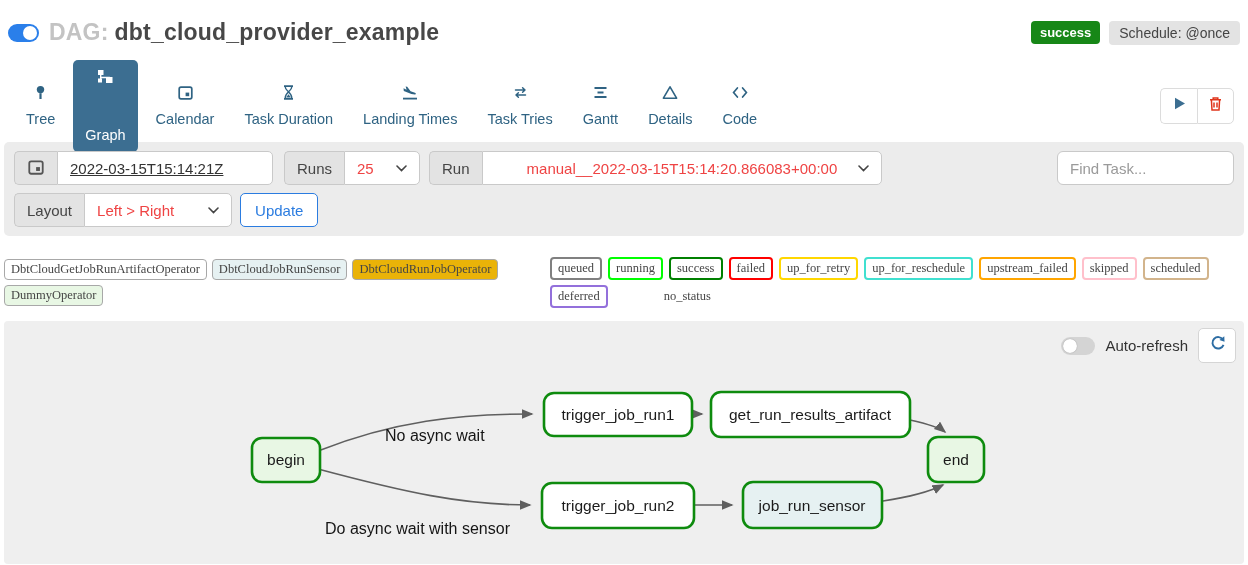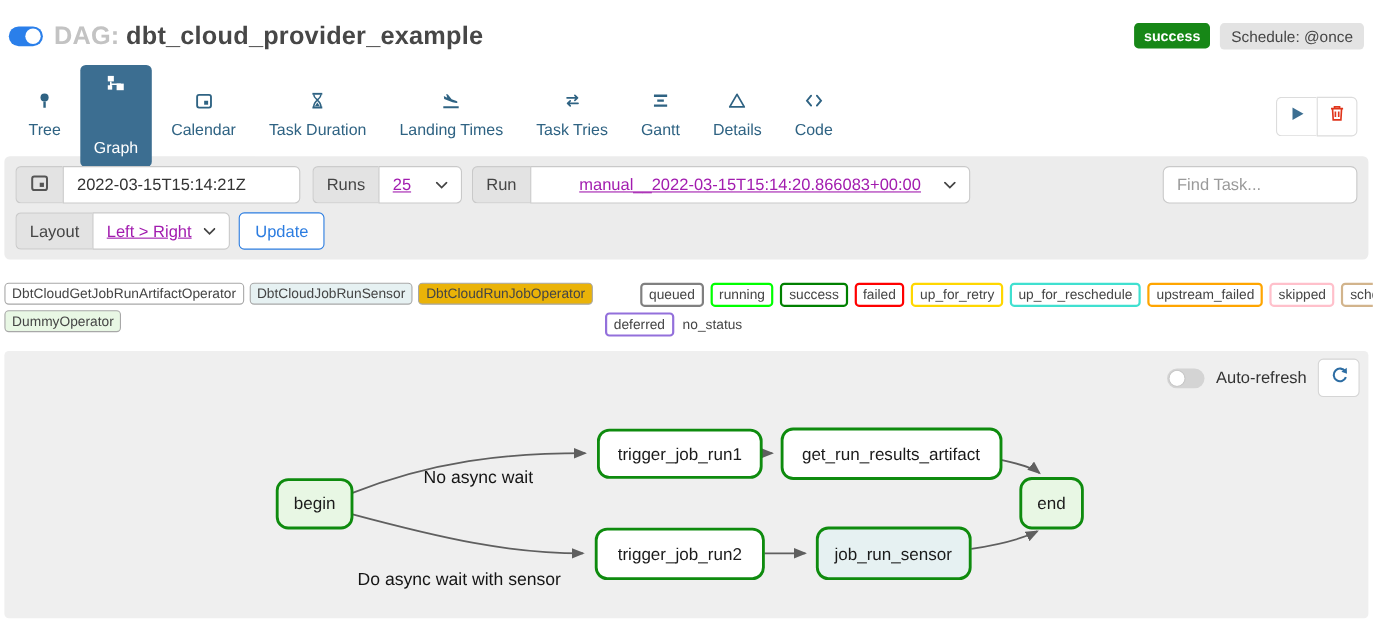--- a/index.html
+++ b/index.html
@@ -34,41 +34,41 @@
   .icon-btn:last-child { border-radius:0 5px 5px 0; }
   
   .filter-panel { margin:18px 4px 0 4px; background:#ececec; border-radius:5px; padding:9px 10px; }
   .frow { display:flex; align-items:center; }
   .frow + .frow { margin-top:8px; }
   .igroup { display:flex; align-items:stretch; height:34px; }
   .igroup .ilabel { background:#e3e3e3; border:1px solid #c9c9c9; border-right:none; display:flex;
                     align-items:center; padding:0 12px; font-size:15px; color:#454545;
                     border-radius:5px 0 0 5px; white-space:nowrap; }
   .igroup .ival { background:#fff; border:1px solid #c9c9c9; border-radius:0 5px 5px 0; display:flex;
-                  align-items:center; padding:0 12px; font-size:15px; color:#a21caf;text-decoration:underline; }
+                  align-items:center; padding:0 12px; font-size:15px; color:#ef4444; }
   .sel { display:flex; align-items:center; gap:10px; cursor:pointer; }
   .sel .chev { display:flex; }
   input.text { border:1px solid #c9c9c9; background:#fff; font-size:15px; color:#333;
                font-family:"Liberation Sans",sans-serif; padding:0 12px; outline:none; }
-  .date-input { width:216px; border-radius:0 5px 5px 0; height:34px; }
+  .date-input { width:216px; border-radius:0 5px 5px 0; height:34px;text-decoration:underline; }
   .find-input { margin-left:auto; width:177px; height:34px; border-radius:6px; border-color:#d0d0d0; }
   .find-input::placeholder { color:#9a9a9a; }
   .btn-update { margin-left:8px; height:34px; padding:0 14px; background:#fff; border:1.5px solid #2b7ce0;
                 color:#2b7ce0; font-size:15px; border-radius:5px; cursor:pointer;
                 font-family:"Liberation Sans",sans-serif; }
   .gap8 { width:9px; } .gap10 { width:11px; }
   
-  .legend { display:flex; margin:21px 4px 0 4px; align-items:flex-start; }
+  .legend { display:flex; margin:21px 4px 0 4px; align-items:center;font-family:Liberation Serif, serif; }
   .legend-ops { width:546px; flex:0 0 auto; display:flex; flex-wrap:wrap; gap:5px; }
   .legend-states { flex:1; display:flex; flex-direction:column; gap:5px; }
   .lrow { display:flex; gap:6px; align-items:center; }
   .lbadge { border:1.5px solid #a8a8a8; border-radius:4px; background:#fff; padding:2px 6px;
             font-size:12.5px; color:#454545; white-space:nowrap; }
   .lbadge.state { border-width:2px; padding:2px 6px; }
-  .plain { font-size:12.5px; color:#454545; padding:2px 2px; }
+  .plain { font-size:12.5px; color:#454545; padding:2px 2px;margin-left:48px; }
   
   .graph-panel { margin:13px 4px 0 4px; height:243px; background:#efefef; border-radius:4px; position:relative; }
   .graph-controls { position:absolute; top:7px; right:8px; display:flex; align-items:center; gap:10px; z-index:2; }
   .autorefresh-label { font-size:15px; color:#333; }
   .refresh-btn { width:38px; height:35px; background:#fff; border:1px solid #d5d5d5; border-radius:5px;
                  display:flex; align-items:center; justify-content:center; cursor:pointer; }
   .graph-svg { position:absolute; left:0; top:0; }
   .node-label { font-size:15.5px; font-weight:500; fill:#1b1b1b; font-family:"Liberation Sans",sans-serif; }
   .edge-label { font-size:16px; fill:#151515; font-family:"Liberation Sans",sans-serif; }
   .edge { fill:none; stroke-width:1.6; }
@@ -225,21 +225,21 @@
               <path d="M1 1 L5.5 5.5 L10 1" stroke="#444" stroke-width="1.6" fill="none" stroke-linecap="round"></path>
             </svg>
         </span>
       </span>
     </div>
     <input class="text find-input" placeholder="Find Task..." style="">
   </div>
   <div class="frow">
     <div class="igroup">
       <span class="ilabel">Layout</span>
-      <span class="ival sel" style="width:125px; justify-content:space-between;">
+      <span class="ival sel" style="width:148px; justify-content:space-between;">
         <span>Left &gt; Right</span>
         <span class="chev">
           <svg width="11" height="7" viewBox="0 0 11 7">
               <path d="M1 1 L5.5 5.5 L10 1" stroke="#444" stroke-width="1.6" fill="none" stroke-linecap="round"></path>
             </svg>
         </span>
       </span>
     </div>
     <button class="btn-update" style="border-color: rgb(43, 124, 224); color: rgb(43, 124, 224);">Update</button>
   </div>
@@ -247,21 +247,21 @@
 
 <div class="legend">
   <div class="legend-ops">
     <span class="lbadge" style="background-color: rgb(255, 255, 255);">DbtCloudGetJobRunArtifactOperator</span>
     <span class="lbadge" style="background-color: rgb(230, 241, 242);">DbtCloudJobRunSensor</span>
     <span class="lbadge" style="background-color: #eab308;">DbtCloudRunJobOperator</span>
     <span class="lbadge" style="background-color: rgb(232, 247, 228);">DummyOperator</span>
   </div>
   <div class="legend-states">
     <div class="lrow">
-      <span class="lbadge state" style="border-color: rgb(128, 128, 128); margin-left: 32px;">queued</span>
+      <span class="lbadge state" style="border-color: rgb(128, 128, 128);">queued</span>
       <span class="lbadge state" style="border-color: rgb(0, 255, 0);">running</span>
       <span class="lbadge state" style="border-color: rgb(0, 128, 0);">success</span>
       <span class="lbadge state" style="border-color: rgb(255, 0, 0);">failed</span>
       <span class="lbadge state" style="border-color: rgb(255, 215, 0);">up_for_retry</span>
       <span class="lbadge state" style="border-color: rgb(64, 224, 208);">up_for_reschedule</span>
       <span class="lbadge state" style="border-color: rgb(255, 165, 0);">upstream_failed</span>
       <span class="lbadge state" style="border-color: rgb(255, 192, 203);">skipped</span>
       <span class="lbadge state" style="border-color: rgb(210, 180, 140);">scheduled</span>
     </div>
     <div class="lrow">

